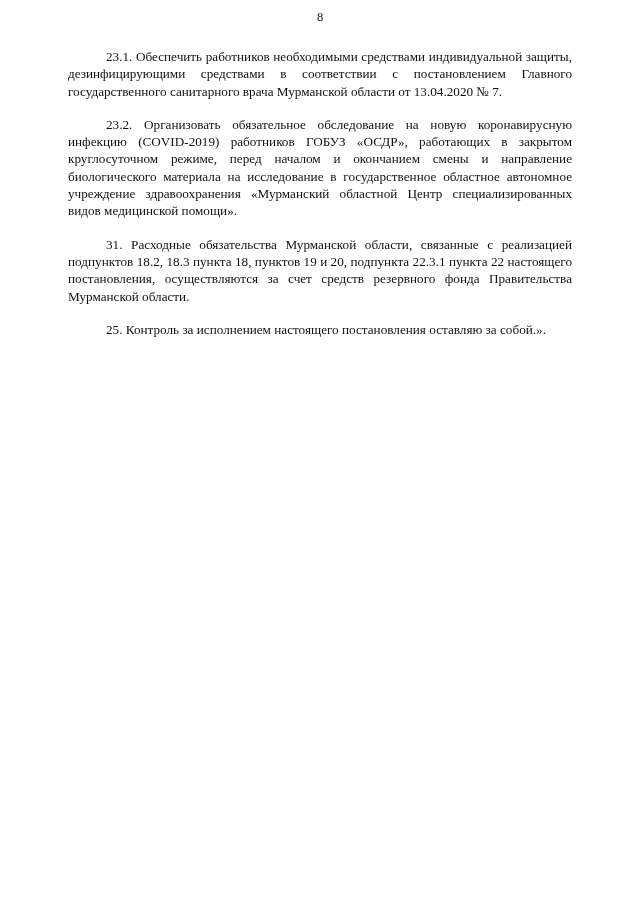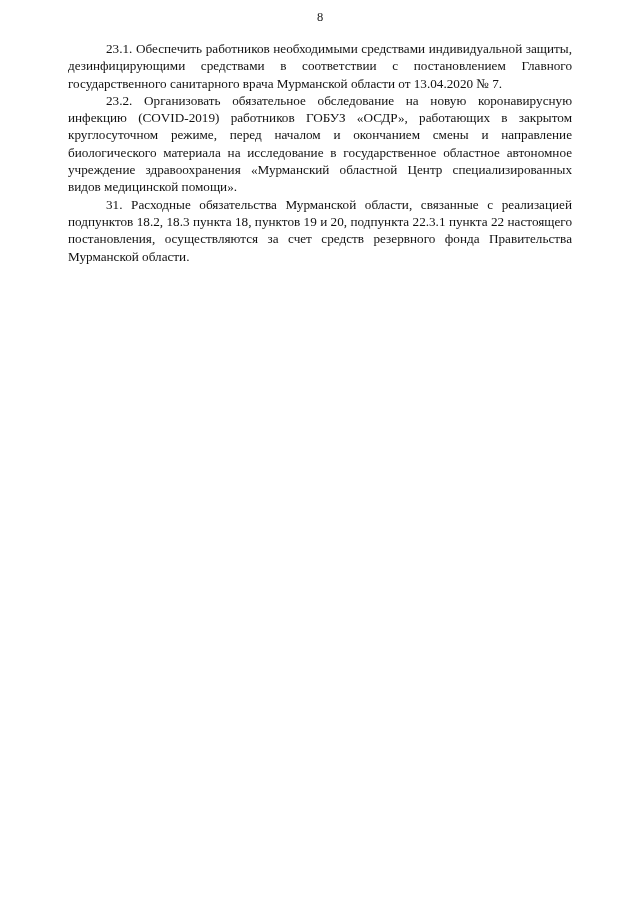--- a/index.html
+++ b/index.html
@@ -27,44 +27,45 @@
     top: 11px;
     left: 0;
     width: 640px;
     text-align: center;
     font-size: 12.5px;
     line-height: 1;
     color: #1a1a1a;
   }
   .content {
     position: absolute;
-    top: 40px;
+    top: 48px;
     left: 68px;
     width: 504px;
   }
   p.para {
     margin: 0 0 0 0;
     text-indent: 38px;
     text-align: justify;
     text-justify: inter-word;
     font-size: 13.2px;
     line-height: 17.3px;
     color: #111111;
     -webkit-font-smoothing: antialiased;
   }
   p.para + p.para {
-    margin-top: 0px;
+    margin-top: 16px;
   }
 </style>
 </head>
 <body>
 
 <div class="page">
 
   <div class="page-number">8</div>
 
   <div class="content">
     <p class="para">23.1. Обеспечить работников необходимыми средствами индивидуальной защиты, дезинфицирующими средствами в соответствии с постановлением Главного государственного санитарного врача Мурманской области от 13.04.2020 № 7.</p>
     <p class="para">23.2. Организовать обязательное обследование на новую коронавирусную инфекцию (COVID-2019) работников ГОБУЗ «ОСДР», работающих в закрытом круглосуточном режиме, перед началом и окончанием смены и направление биологического материала на исследование в государственное областное автономное учреждение здравоохранения «Мурманский областной Центр специализированных видов медицинской помощи».</p>
     <p class="para">31. Расходные обязательства Мурманской области, связанные с реализацией подпунктов 18.2, 18.3 пункта 18, пунктов 19 и 20, подпункта 22.3.1 пункта 22 настоящего постановления, осуществляются за счет средств резервного фонда Правительства Мурманской области.</p>
+    <p class="para">25. Контроль за исполнением настоящего постановления оставляю за собой.».</p>
   </div>
 
 </div>
 
 </body></html>

